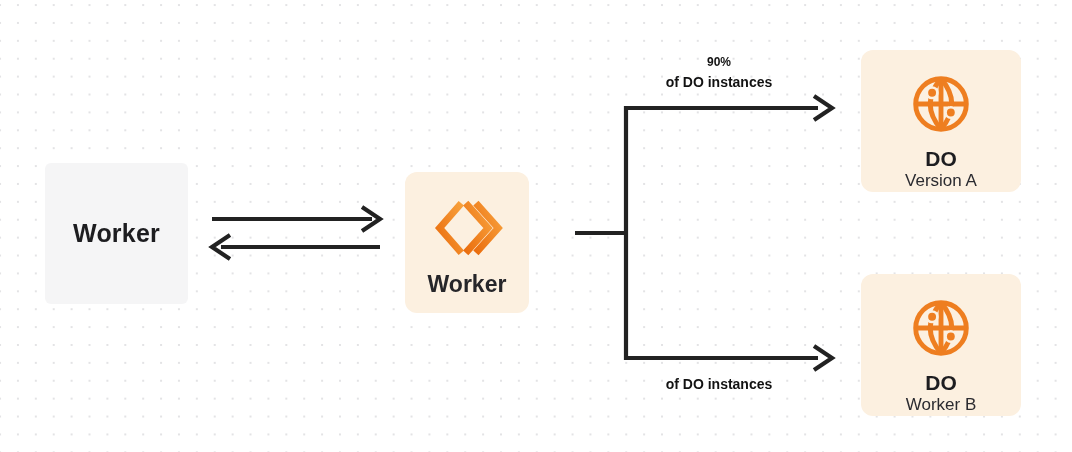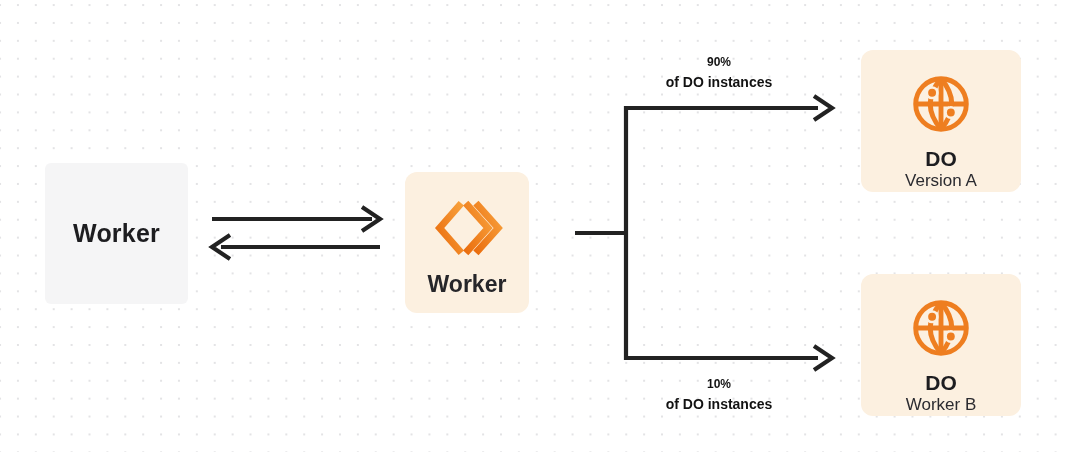--- a/index.html
+++ b/index.html
@@ -184,17 +184,16 @@
     <span class="do-title">DO</span>
     <span class="do-subtitle">Worker B</span>
   </div>
 
   <div class="branch-label branch-label-top">
     <div class="pct">90%</div>
     <div class="caption">of DO instances</div>
   </div>
 
   <div class="branch-label branch-label-bottom">
-    <div class="pct">10%</div>
     <div class="caption">of DO instances</div>
   </div>
 
 </div>
 
 </body></html>

